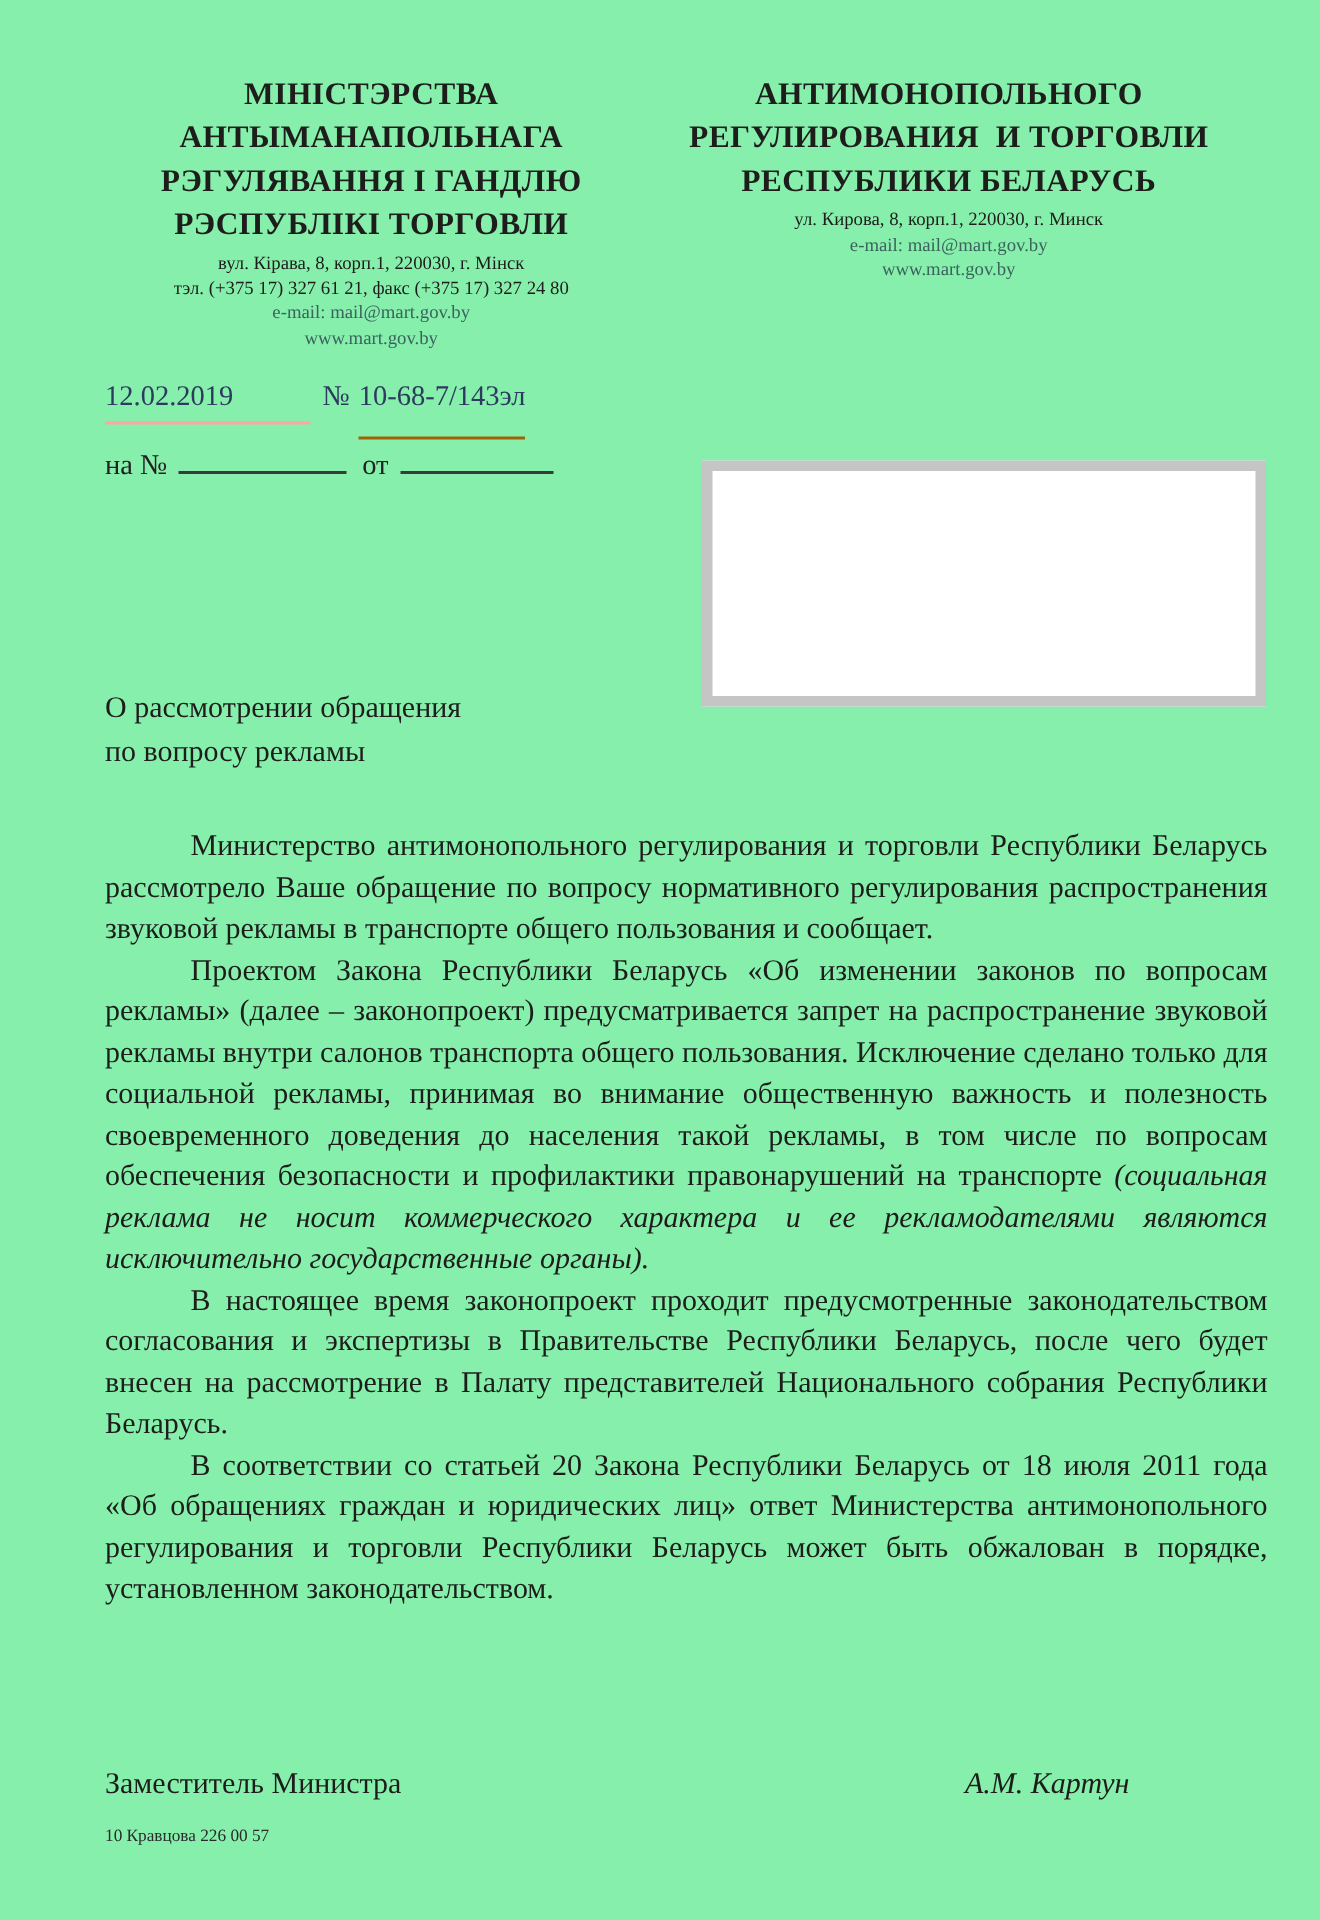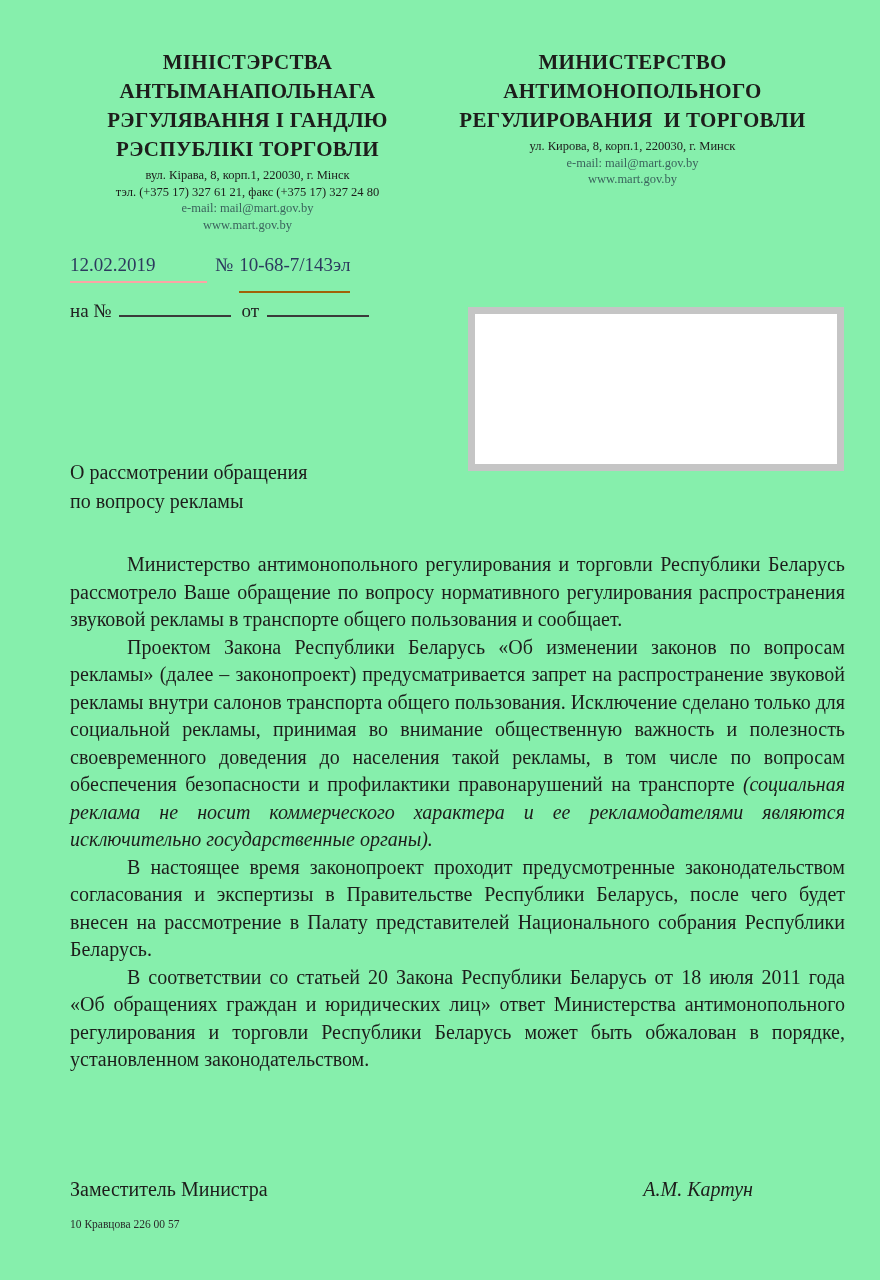--- a/index.html
+++ b/index.html
@@ -85,23 +85,23 @@
       <div class="ministry-name">МІНІСТЭРСТВА</div>
       <div class="ministry-name">АНТЫМАНАПОЛЬНАГА</div>
       <div class="ministry-name">РЭГУЛЯВАННЯ І ГАНДЛЮ</div>
       <div class="ministry-name">РЭСПУБЛІКІ ТОРГОВЛИ</div>
       <div class="contact-line first">вул. Кірава, 8, корп.1, 220030, г. Мінск</div>
       <div class="contact-line">тэл. (+375 17) 327 61 21, факс (+375 17) 327 24 80</div>
       <div class="contact-line contact-accent">e-mail: mail@mart.gov.by</div>
       <div class="contact-line contact-accent">www.mart.gov.by</div>
     </div>
     <div class="lh-col">
-      <div class="ministry-name">МИНИСТЕРСТВО</div>
       <div class="ministry-name">АНТИМОНОПОЛЬНОГО</div>
       <div class="ministry-name">РЕГУЛИРОВАНИЯ  И ТОРГОВЛИ</div>
+      <div class="ministry-name">РЕСПУБЛИКИ БЕЛАРУСЬ</div>
       <div class="contact-line first">ул. Кирова, 8, корп.1, 220030, г. Минск</div>
       <div class="contact-line contact-accent">e-mail: mail@mart.gov.by</div>
       <div class="contact-line contact-accent">www.mart.gov.by</div>
     </div>
   </div>
 
   <div class="ref-block">
     <div class="ref-line1">
       <span class="u-date">12.02.2019</span><span class="no-sign">№</span><span class="u-num">10-68-7/143эл</span>
     </div>

